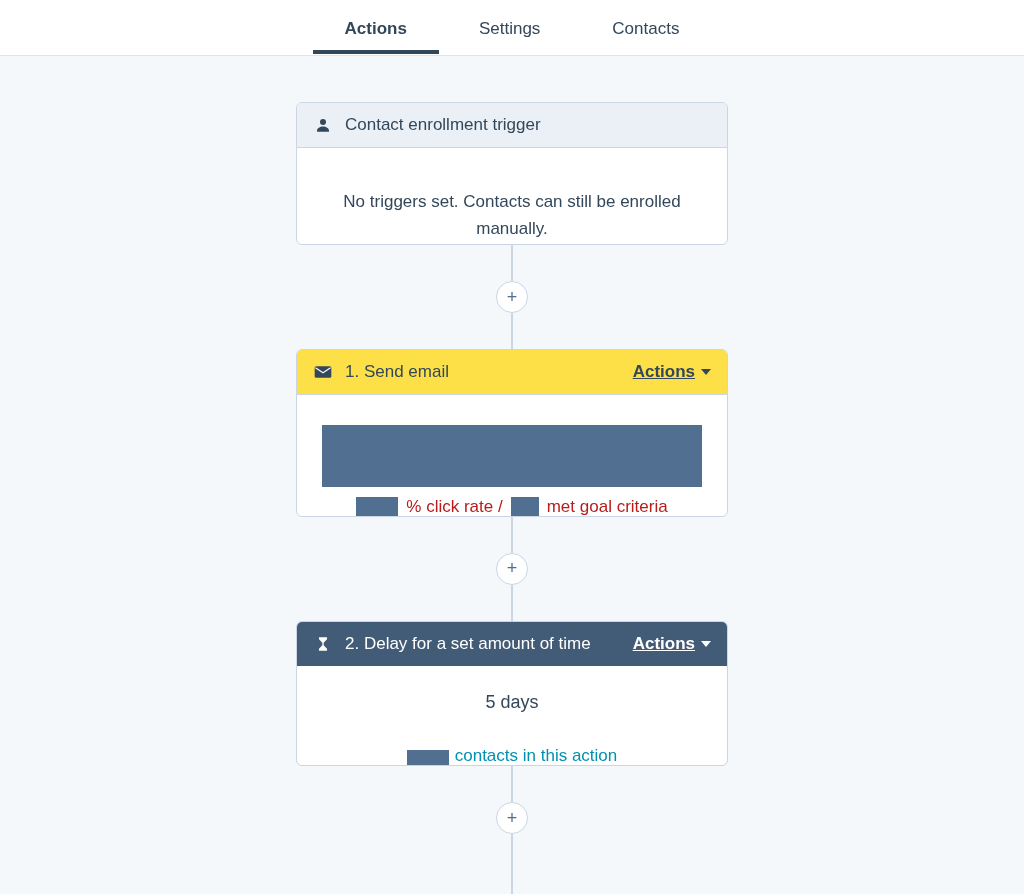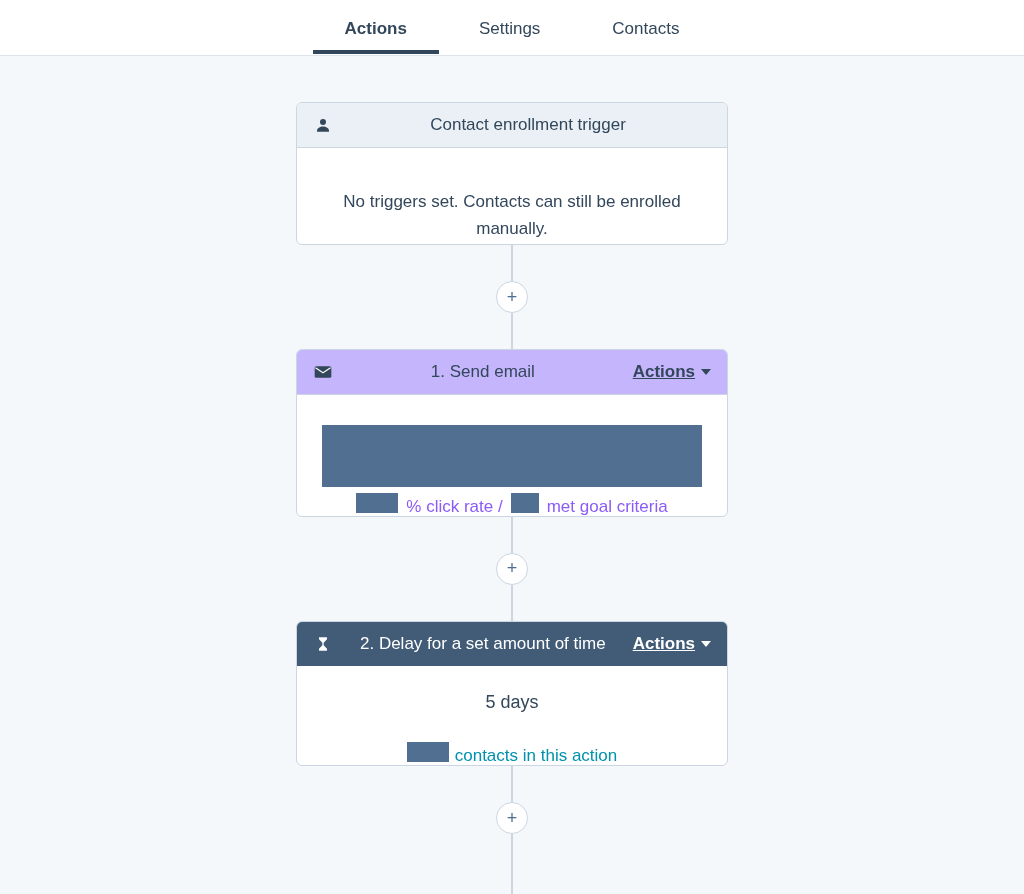--- a/index.html
+++ b/index.html
@@ -60,28 +60,27 @@
       border-radius: 6px;
       overflow: hidden;
     }
     .card-header {
       display: flex;
       align-items: center;
       padding: 12px 16px;
       gap: 12px;
       font-size: 17px;
       border-bottom: 1px solid #cbd6e2;
-      text-align: center;
     }
     .card-header.light {
       background: #eaf0f6;
       color: #33475b;
     }
     .card-header.lighter {
-      background: #c4b5fd;
+      background: #fde047;
       color: #33475b;
     }
     .card-header.dark {
       background: #425b76;
       color: #ffffff;
       border-bottom: none;
       gap: 12px;
     }
     .card-header .title {
       flex: 1;
@@ -121,39 +120,40 @@
       padding: 22px 20px 22px 20px;
     }
     .redacted-block {
       background: #516f90;
       width: 380px;
       height: 62px;
       margin: 0 auto 6px auto;
     }
     .stats-line {
       display: flex;
-      justify-content: center;
-      font-size: 17px;
-      color: #8b5cf6;
+      align-items: center;
+      justify-content: center;
+      font-size: 17px;
+      color: #b91c1c;
       gap: 8px;
     }
     .redacted-small {
       background: #516f90;
       display: inline-block;
       width: 42px;
       height: 20px;
       vertical-align: middle;
     }
     .delay-text {
       font-size: 18px;
       margin-bottom: 26px;
     }
     .contacts-line {
       display: flex;
-      align-items: flex-start;
+      align-items: flex-end;
       justify-content: center;
       gap: 6px;
     }
     .contacts-link {
       color: #0091ae;
       font-weight: 500;
       font-size: 17px;
     }
     .connector {
       width: 2px;

